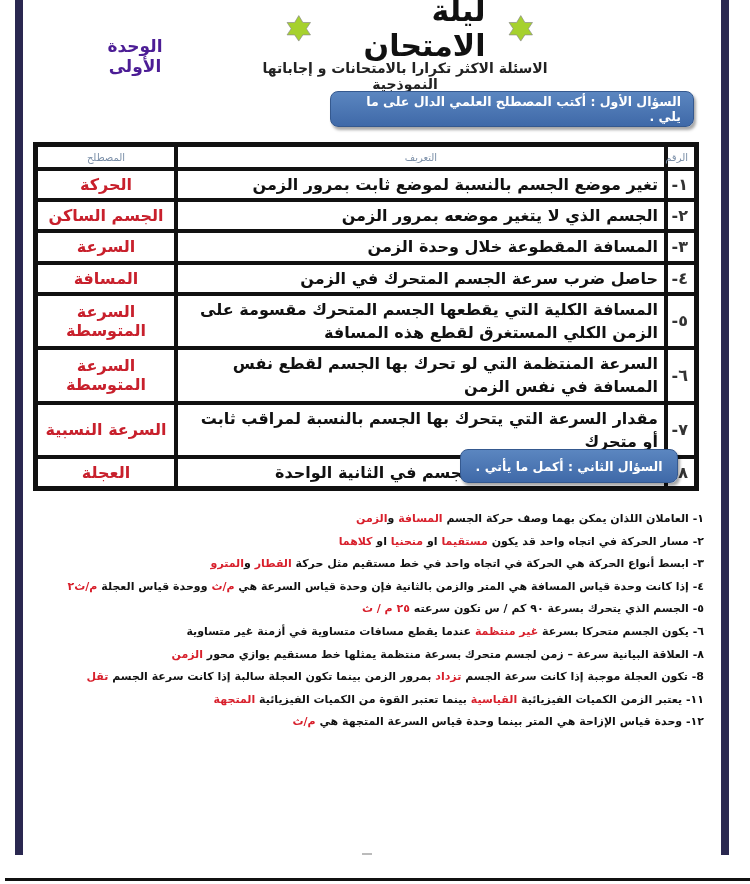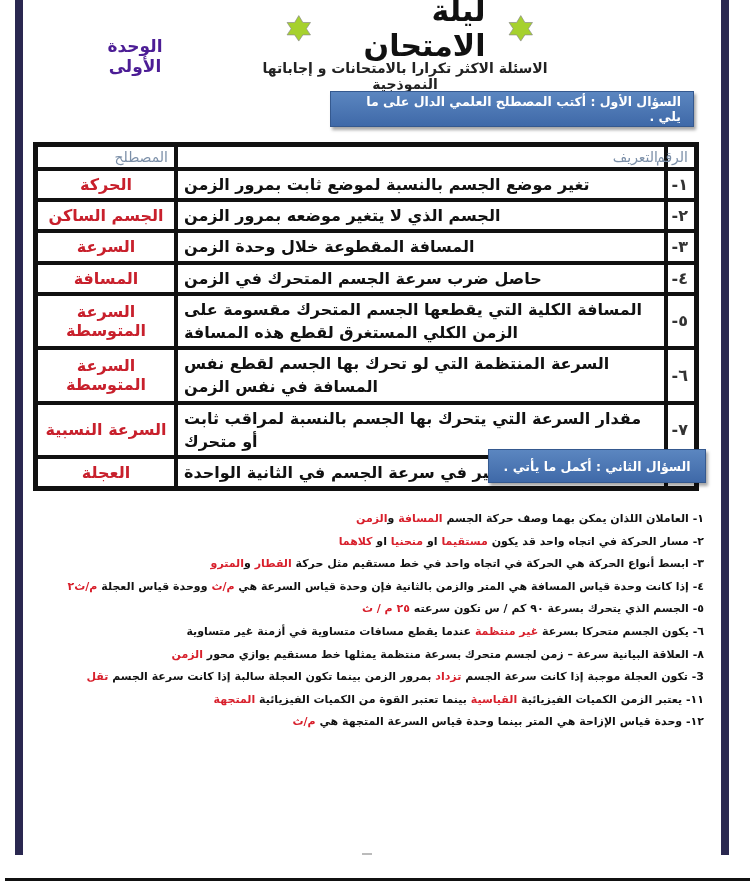--- a/index.html
+++ b/index.html
@@ -34,39 +34,39 @@
       font-weight: bold; font-size: 17px; color: #4c1d95; direction: rtl;
     }
     .subtitle {
       position: absolute; top: 60px; left: 240px; width: 330px; text-align: center;
       font-weight: bold; font-size: 14px; color: #222; direction: rtl; letter-spacing: -0.3px;
     }
 
     .q-banner {
       position: absolute; color: #fff; font-weight: bold; font-size: 12.5px; direction: rtl;
       background: linear-gradient(#5b86c0, #3f69a8);
-      border: 1px solid #35598f; border-radius: 0;
+      border: 1px solid #35598f; border-radius: 8px;
       box-shadow: 2px 3px 3px rgba(0,0,0,0.35);
       display: flex; align-items: center; padding: 0 12px;
     }
     .q1 { top: 91px; left: 330px; width: 364px; height: 36px; }
-    .q2 { top: 449px; left: 460px; width: 218px; height: 34px; justify-content: center; margin-left: 28px; }
+    .q2 { top: 449px; left: 460px; width: 218px; height: 34px; justify-content: center; }
 
     table.terms {
       position: absolute; top: 142px; left: 33px; width: 666px;
       border-collapse: separate; border-spacing: 0;
       border: 3px solid #111; direction: rtl; table-layout: fixed;
     }
     table.terms td, table.terms th {
       border: 2px solid #111; font-size: 16px; font-weight: bold; padding: 2px 6px;
       vertical-align: middle; background: #fff;
     }
-    table.terms th { color: #7b8fa8; font-weight: normal; text-align: right; height: 24px; font-size: 14px; }
+    table.terms th { color: #7b8fa8; font-weight: normal; text-align: center; height: 24px; font-size: 10px; }
     td.num { width: 26px; text-align: center; color: #333; font-weight: normal; }
-    td.def { text-align: left; line-height: 1.45; }
+    td.def { text-align: right; line-height: 1.45; }
     td.term { width: 140px; text-align: center; color: #c8202c; }
     col.c-num { width: 30px; }
     col.c-term { width: 140px; }
 
     .list {
       position: absolute; top: 508px; left: 40px; width: 664px; direction: rtl;
       font-weight: bold; font-size: 11px; line-height: 22.6px; color: #111;
     }
     .list .item { white-space: nowrap; }
     .list .item.wrap { white-space: normal; }
@@ -158,19 +158,19 @@
 </div>
 
 <div class="list" id="fill-list">
     <div class="item"><span>١- العاملان اللذان يمكن بهما وصف حركة الجسم </span><span class="red">المسافة</span><span> و</span><span class="red">الزمن</span></div>
     <div class="item"><span>٢- مسار الحركة في اتجاه واحد قد يكون </span><span class="red">مستقيما</span><span> او </span><span class="red">منحنيا</span><span> او </span><span class="red">كلاهما</span></div>
     <div class="item"><span>٣- ابسط أنواع الحركة هي الحركة في اتجاه واحد في خط مستقيم مثل حركة </span><span class="red">القطار</span><span> و</span><span class="red">المترو</span></div>
     <div class="item"><span>٤- إذا كانت وحدة قياس المسافة هي المتر والزمن بالثانية فإن وحدة قياس السرعة هي </span><span class="red">م/ث</span><span> ووحدة قياس العجلة </span><span class="red">م/ث٢</span></div>
     <div class="item"><span>٥- الجسم الذي يتحرك بسرعة ٩٠ كم / س تكون سرعته </span><span class="red">٢٥ م / ث</span></div>
     <div class="item"><span>٦- يكون الجسم متحركا بسرعة </span><span class="red">غير منتظمة</span><span> عندما يقطع مسافات متساوية في أزمنة غير متساوية</span></div>
     <div class="item"><span>٨- العلاقة البيانية سرعة – زمن لجسم متحرك بسرعة منتظمة يمثلها خط مستقيم يوازي محور </span><span class="red">الزمن</span></div>
-    <div class="item wrap"><span>3- تكون العجلة موجبة إذا كانت سرعة الجسم </span><span class="red">تزداد</span><span> بمرور الزمن بينما تكون العجلة سالبة إذا كانت سرعة الجسم </span><span class="red">تقل</span></div>
+    <div class="item wrap"><span>8- تكون العجلة موجبة إذا كانت سرعة الجسم </span><span class="red">تزداد</span><span> بمرور الزمن بينما تكون العجلة سالبة إذا كانت سرعة الجسم </span><span class="red">تقل</span></div>
     <div class="item"><span>١١- يعتبر الزمن الكميات الفيزيائية </span><span class="red">القياسية</span><span> بينما تعتبر القوة من الكميات الفيزيائية </span><span class="red">المتجهة</span></div>
     <div class="item"><span>١٢- وحدة قياس الإزاحة هي المتر بينما وحدة قياس السرعة المتجهة هي </span><span class="red">م/ث</span></div>
   </div>
 
 <div class="page-dash"></div>
 <div class="page-bottom-rule"></div>
 
 </body></html>

